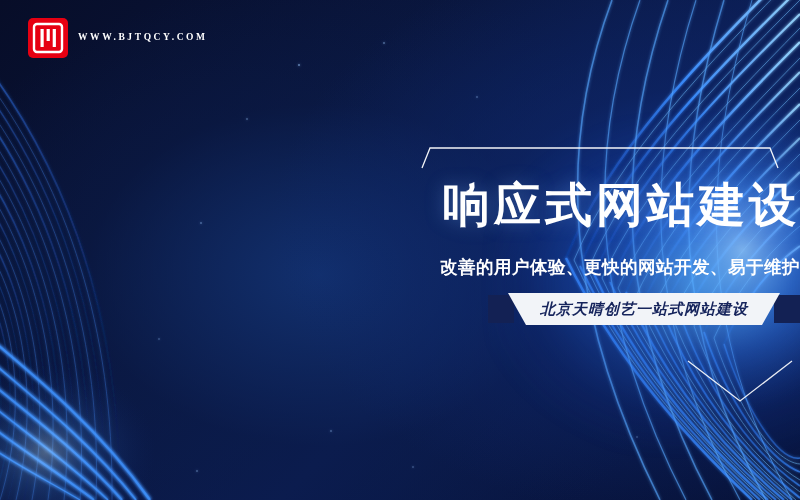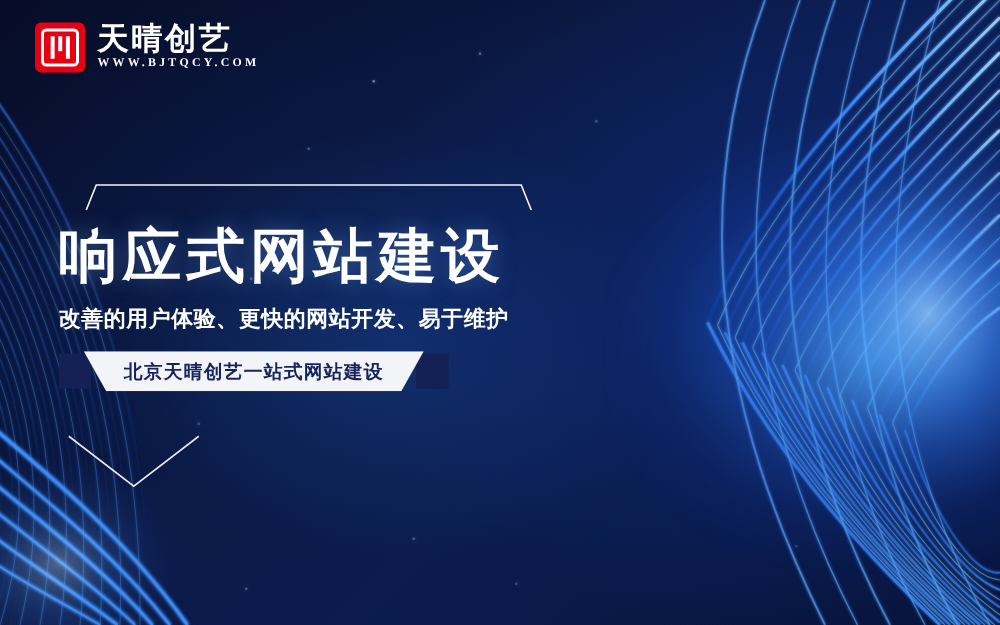--- a/index.html
+++ b/index.html
@@ -95,39 +95,39 @@
 
   
   .center {
     position: absolute;
     left: 0;
     right: 0;
     top: 140px;
     z-index: 5;
     display: flex;
     flex-direction: column;
-    align-items: flex-start;
+    align-items: flex-end;
     padding-left: 47px;
   }
 
   .top-bracket { width: 400px; height: 30px; display: block; }
 
   .headline {
     margin-top: 10px;
     color: #ffffff;
     font-size: 47px;
     font-weight: 700;
     letter-spacing: 4px;
     line-height: 1.05;
     white-space: nowrap;
     text-shadow: 0 0 18px rgba(120,180,255,.35);
   }
 
   .subline {
-    margin-top: 14px;
+    margin-top: 26px;
     color: #ffffff;
     font-size: 17.5px;
     font-weight: 700;
     letter-spacing: .5px;
     white-space: nowrap;
   }
 
   .ribbon {
     margin-top: 14px;
     position: relative;
@@ -139,20 +139,21 @@
     position: absolute;
     inset: 0;
     display: flex;
     align-items: center;
     justify-content: center;
     color: #16245c;
     font-size: 15px;
     font-weight: 700;
     letter-spacing: 1px;
     white-space: nowrap;
+    font-style: italic;
   }
 
   .bottom-chevron { margin-top: 34px; width: 120px; height: 46px; display: block; }
 </style>
 </head>
 <body>
 
 <div id="banner">
 
   <div class="rays">
@@ -295,21 +296,20 @@
   <div class="logo">
     <div class="logo-mark">
       <svg viewBox="0 0 40 40" xmlns="http://www.w3.org/2000/svg">
         <rect x="6" y="6" width="28" height="28" rx="3" fill="none" stroke="#ffffff" stroke-width="2.4"></rect>
         <rect x="12.5" y="11" width="3.2" height="18" fill="#ffffff"></rect>
         <rect x="18.6" y="11" width="3.2" height="12" fill="#ffffff"></rect>
         <rect x="24.7" y="11" width="3.2" height="18" fill="#ffffff"></rect>
       </svg>
     </div>
     <div class="logo-text">
-      <div class="logo-cn">天晴创艺</div>
       <div class="logo-url">WWW.BJTQCY.COM</div>
     </div>
   </div>
 
   <div class="center">
 
     <svg class="top-bracket" viewBox="0 0 400 30" xmlns="http://www.w3.org/2000/svg">
       <polyline points="22,28 30,8 370,8 378,28" fill="none" stroke="#ffffff" stroke-width="1.3" opacity=".95"></polyline>
     </svg>
 

